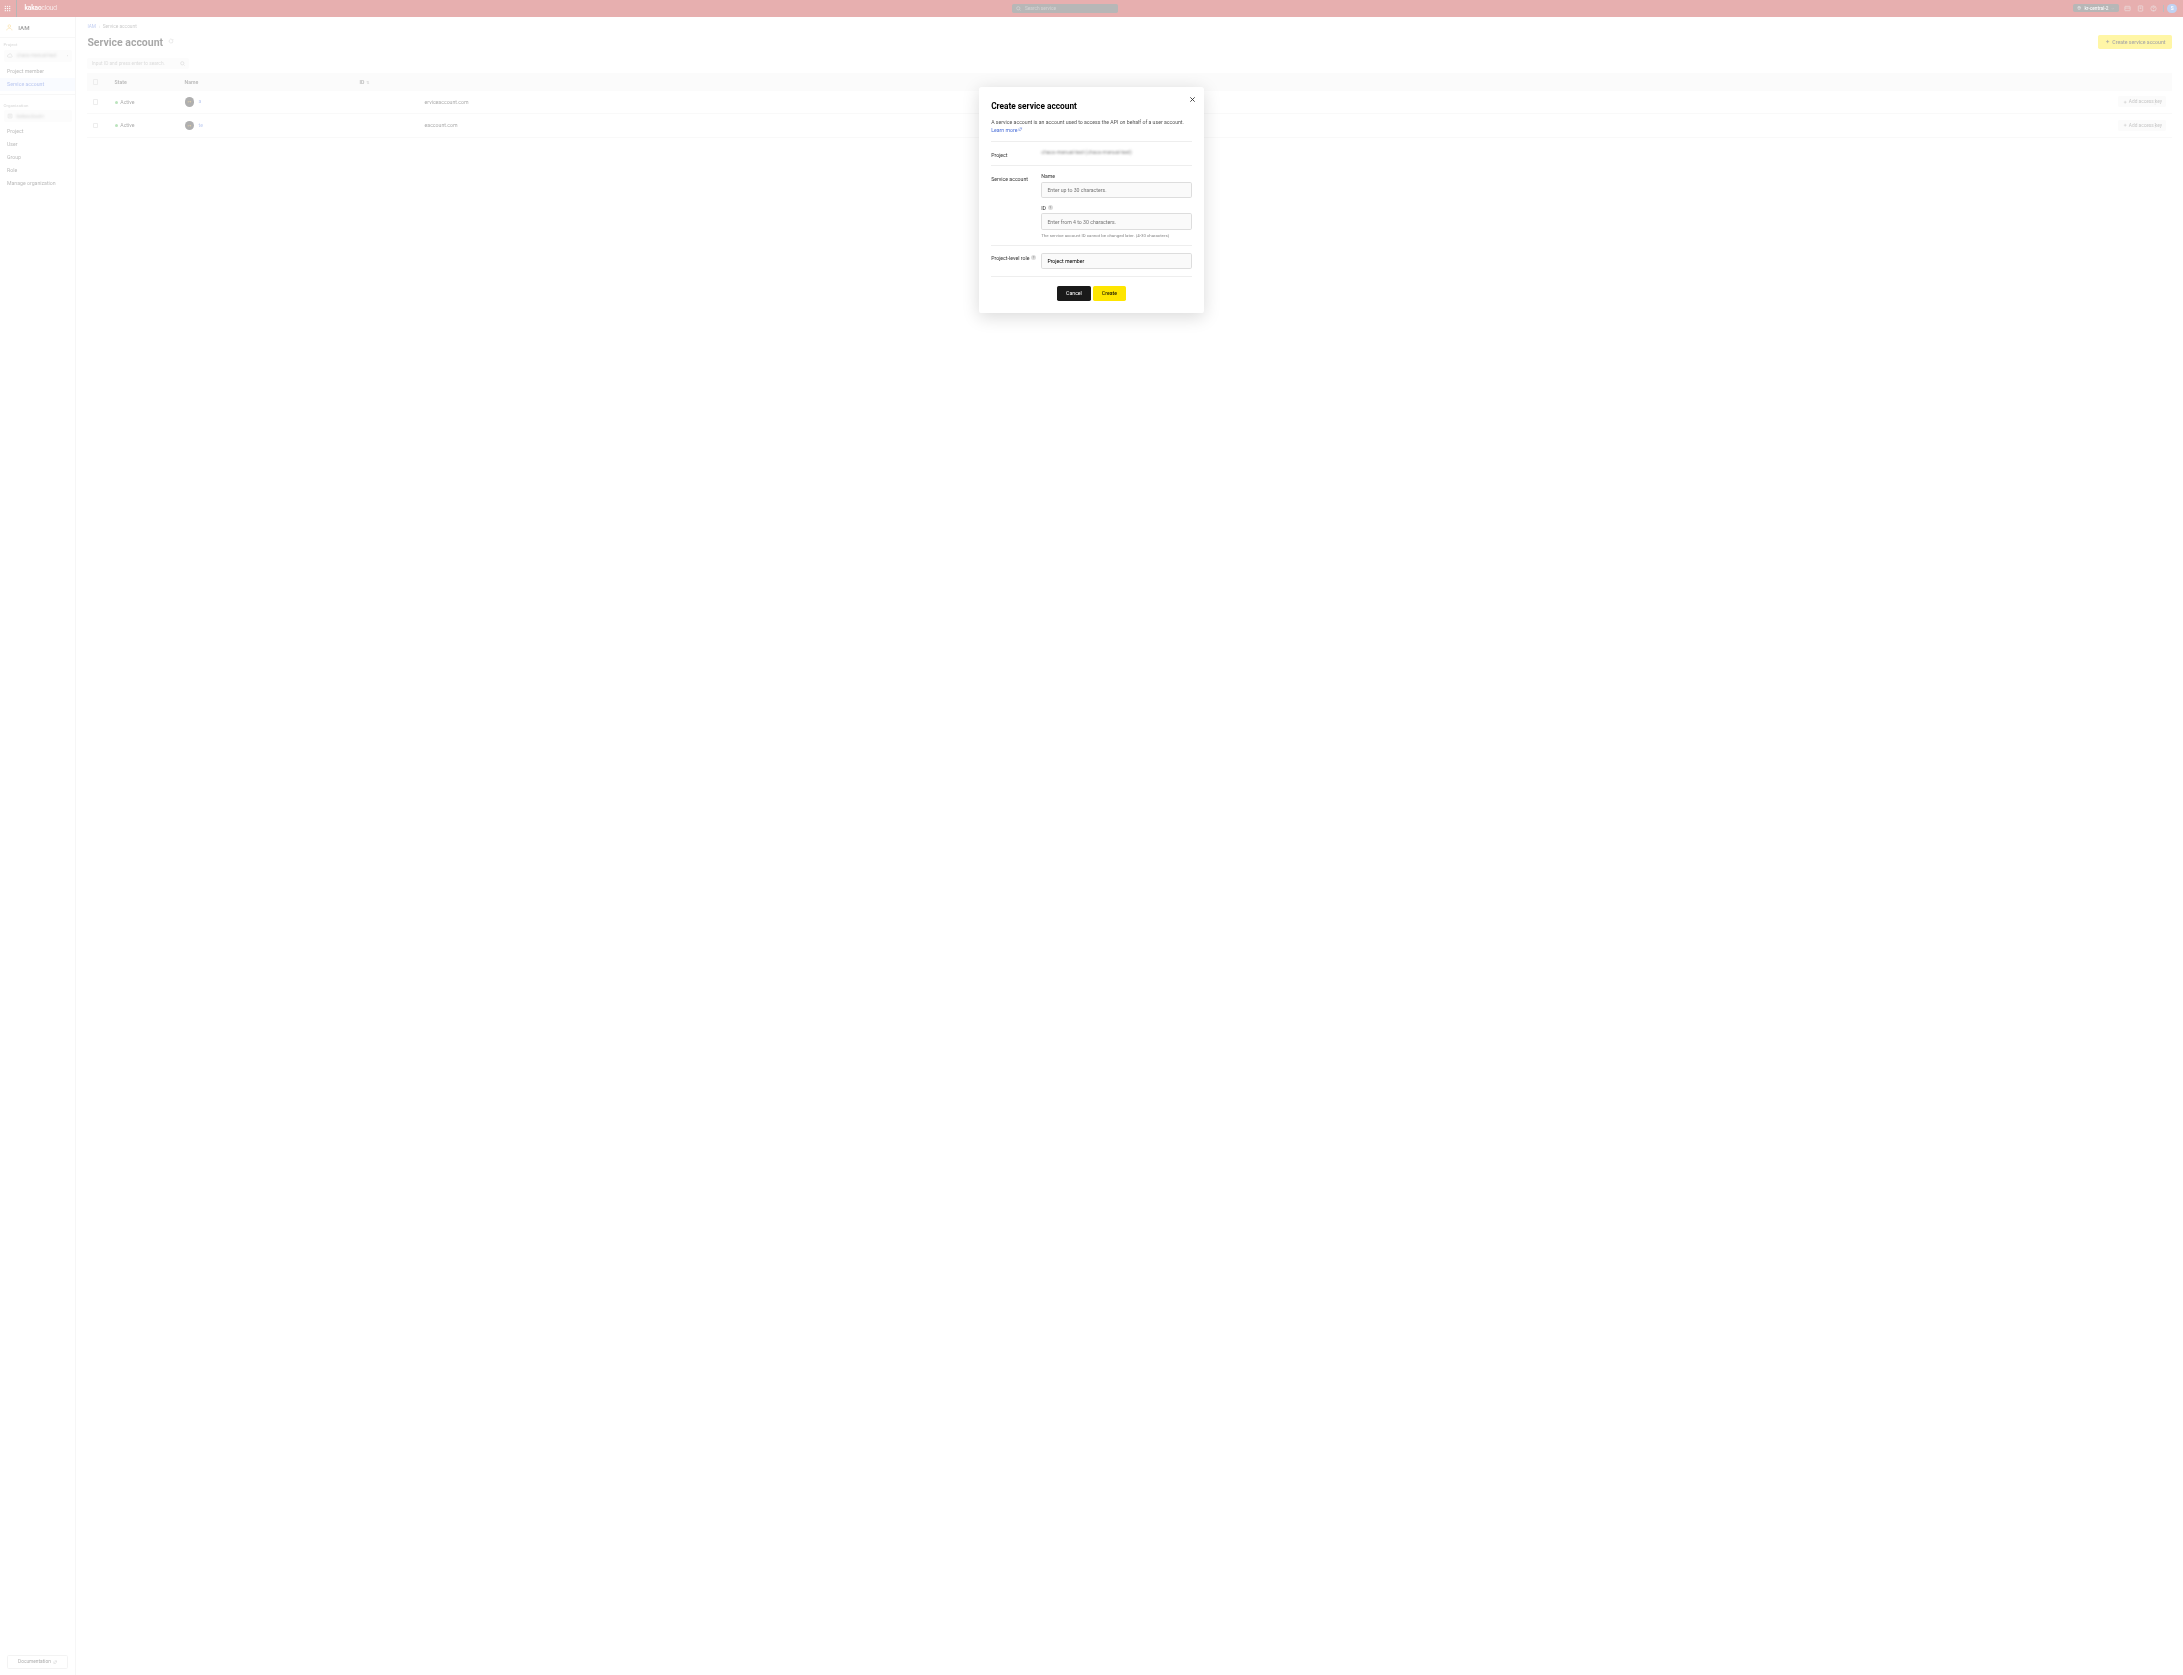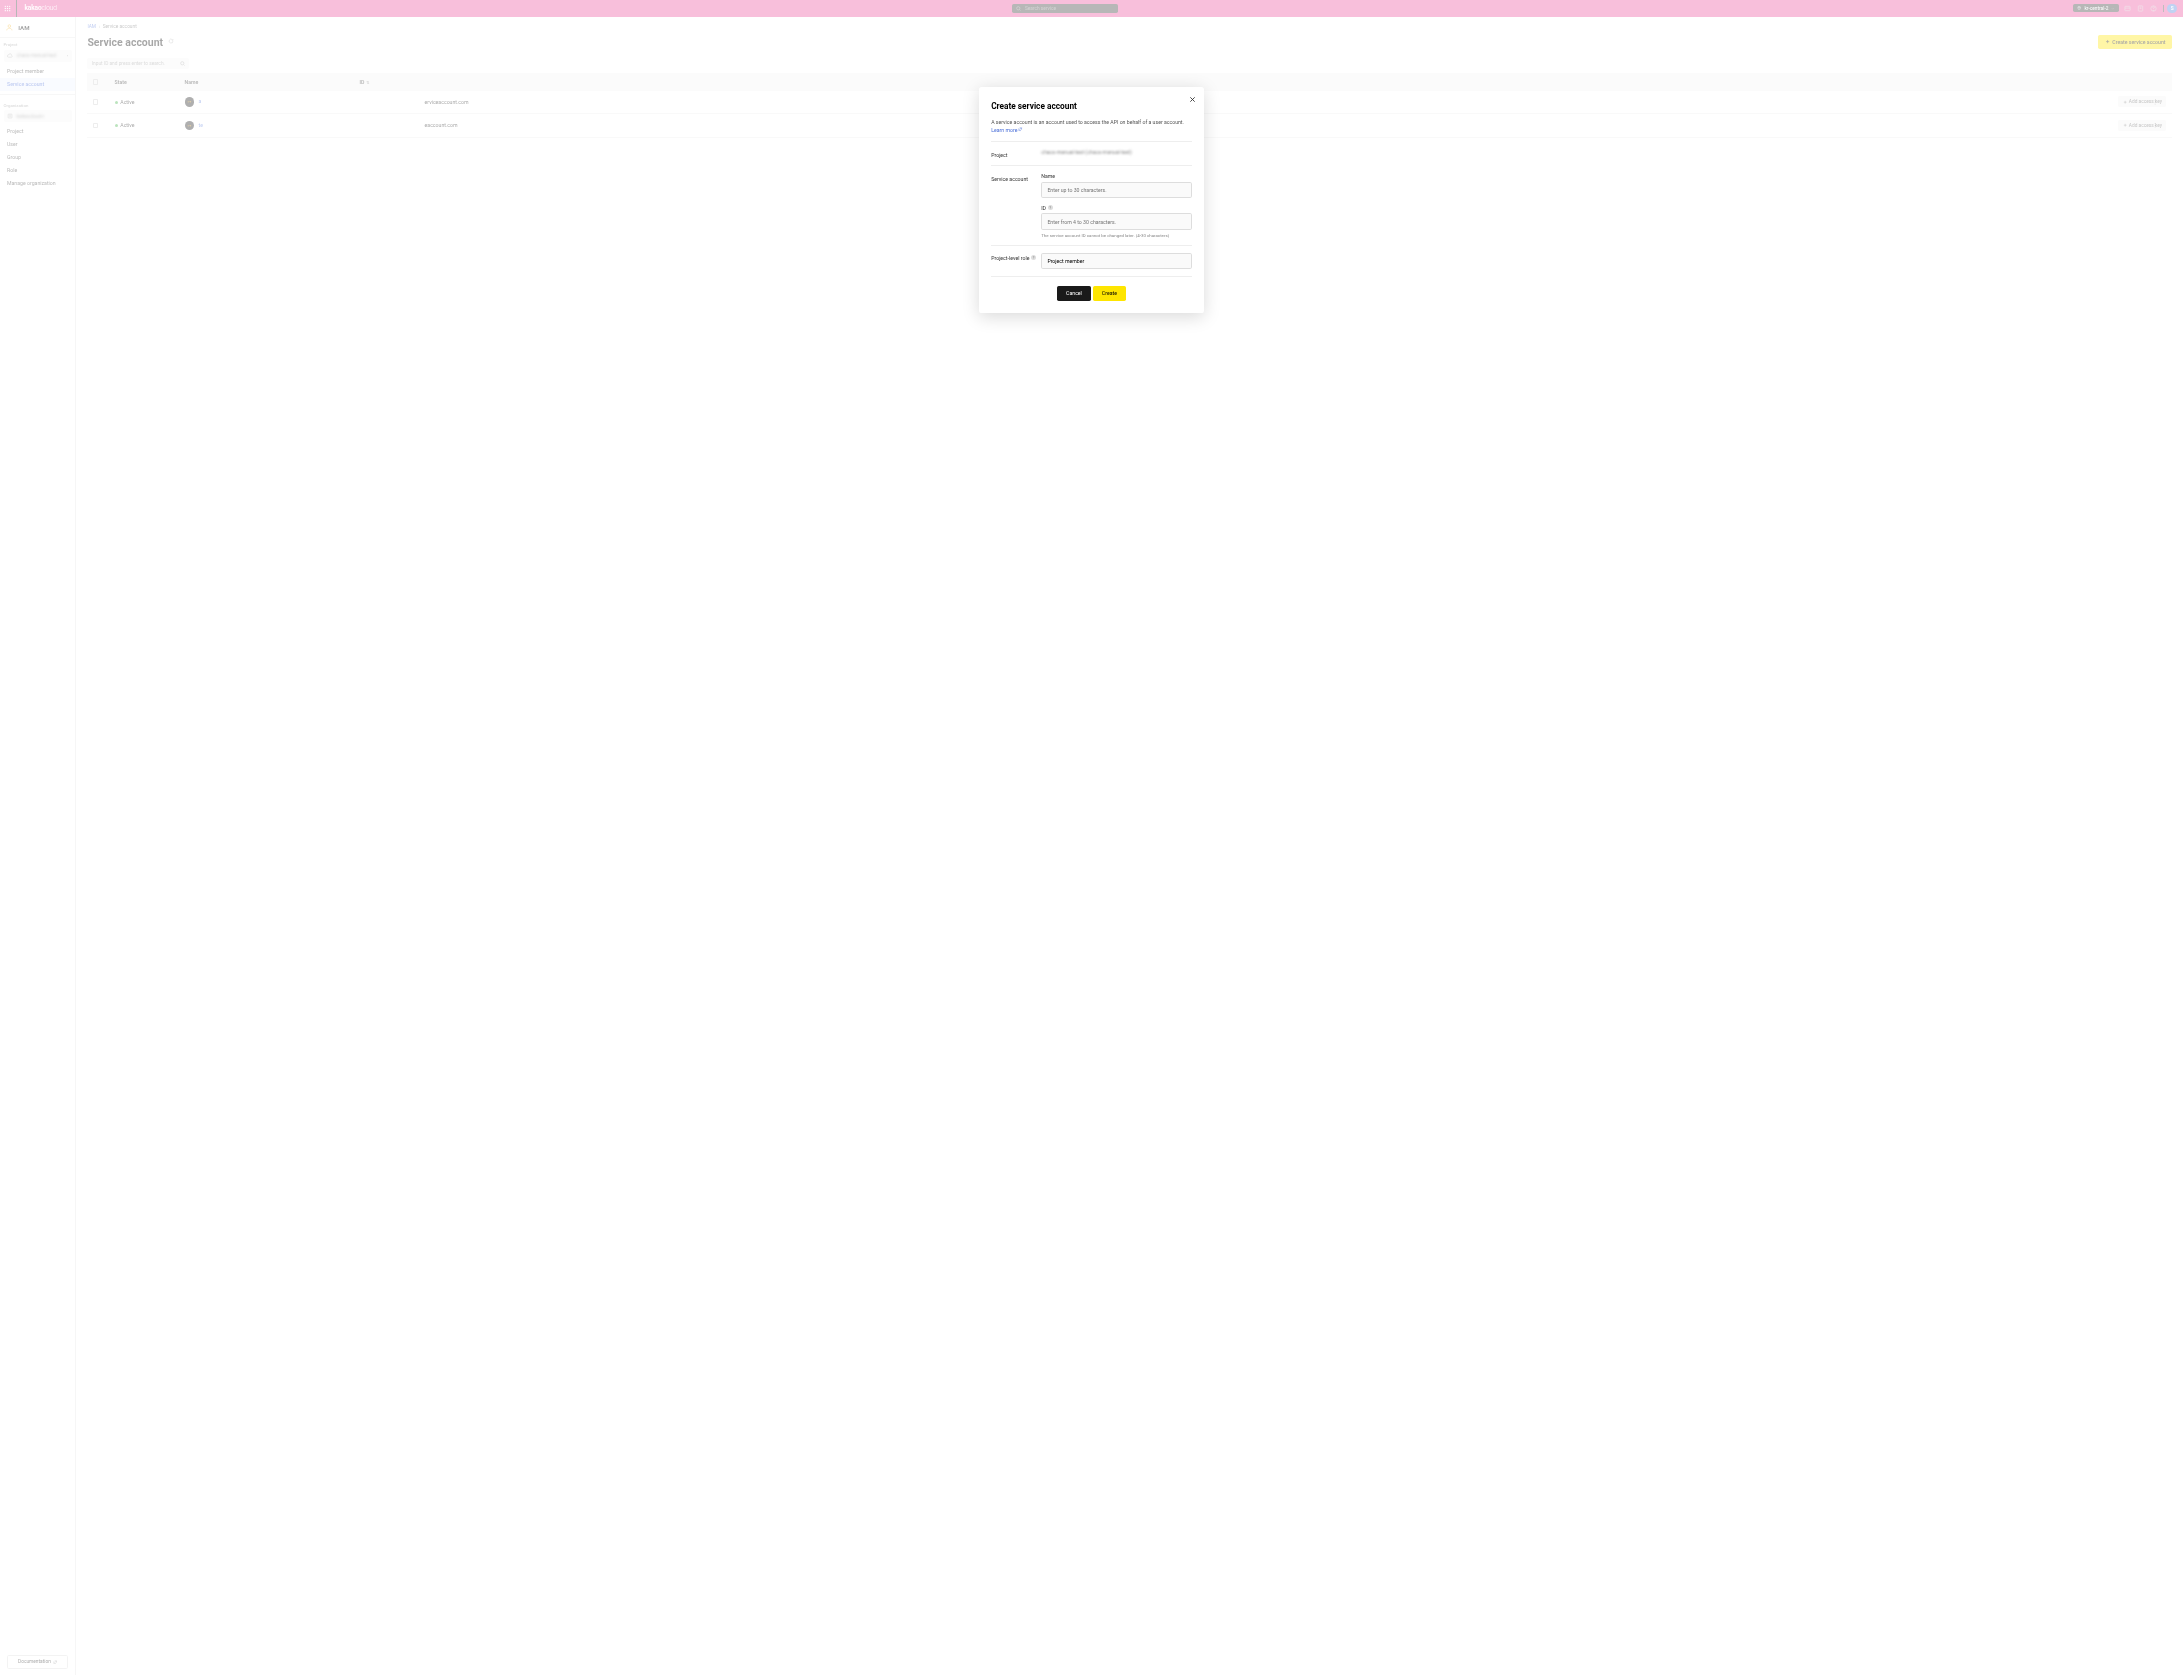--- a/index.html
+++ b/index.html
@@ -1,18 +1,18 @@
 <!DOCTYPE html>
 <html style="font-size:7px"><head>
 <meta charset="utf-8">
 <style>
 * { box-sizing: border-box; margin: 0; padding: 0; font-family: -apple-system, BlinkMacSystemFont, "Segoe UI", Roboto, sans-serif; }
 body { background: #fff; overflow: hidden; }
 
-.topbar { height: 16.6px; background: #ec4899; display: flex; align-items: center; color: #fff; }
+.topbar { height: 16.6px; background: #b91c1c; display: flex; align-items: center; color: #fff; }
 .app-grid { width: 16.6px; height: 16.6px; display: flex; align-items: center; justify-content: center; border-right: 0.4px solid #333; cursor: pointer; }
 .app-grid svg { width: 7px; height: 7px; }
 .logo { margin-left: 7.9px; font-size: 6.5px; font-weight: 600; letter-spacing: -0.1px; }
 .logo .cloud { font-weight: 300; }
 .search-wrap { margin: 0 auto; }
 .search-box { width: 106px; height: 9.6px; background: #333; border-radius: 1.7px; display: flex; align-items: center; padding: 0 4.4px; color: #888; font-size: 4.8px; gap: 3.5px; }
 .topbar-right { display: flex; align-items: center; gap: 4.4px; padding-right: 6.1px; }
 .region-sel { background: #333; border-radius: 1.7px; padding: 1.7px 4.4px; font-size: 4.8px; display: flex; align-items: center; gap: 2.6px; cursor: pointer; }
 .top-icon { width: 8.7px; height: 8.7px; display: flex; align-items: center; justify-content: center; cursor: pointer; }
 .avatar { width: 9.6px; height: 9.6px; background: #4b7fd9; border-radius: 50%; display: flex; align-items: center; justify-content: center; font-size: 4.8px; font-weight: 600; }

